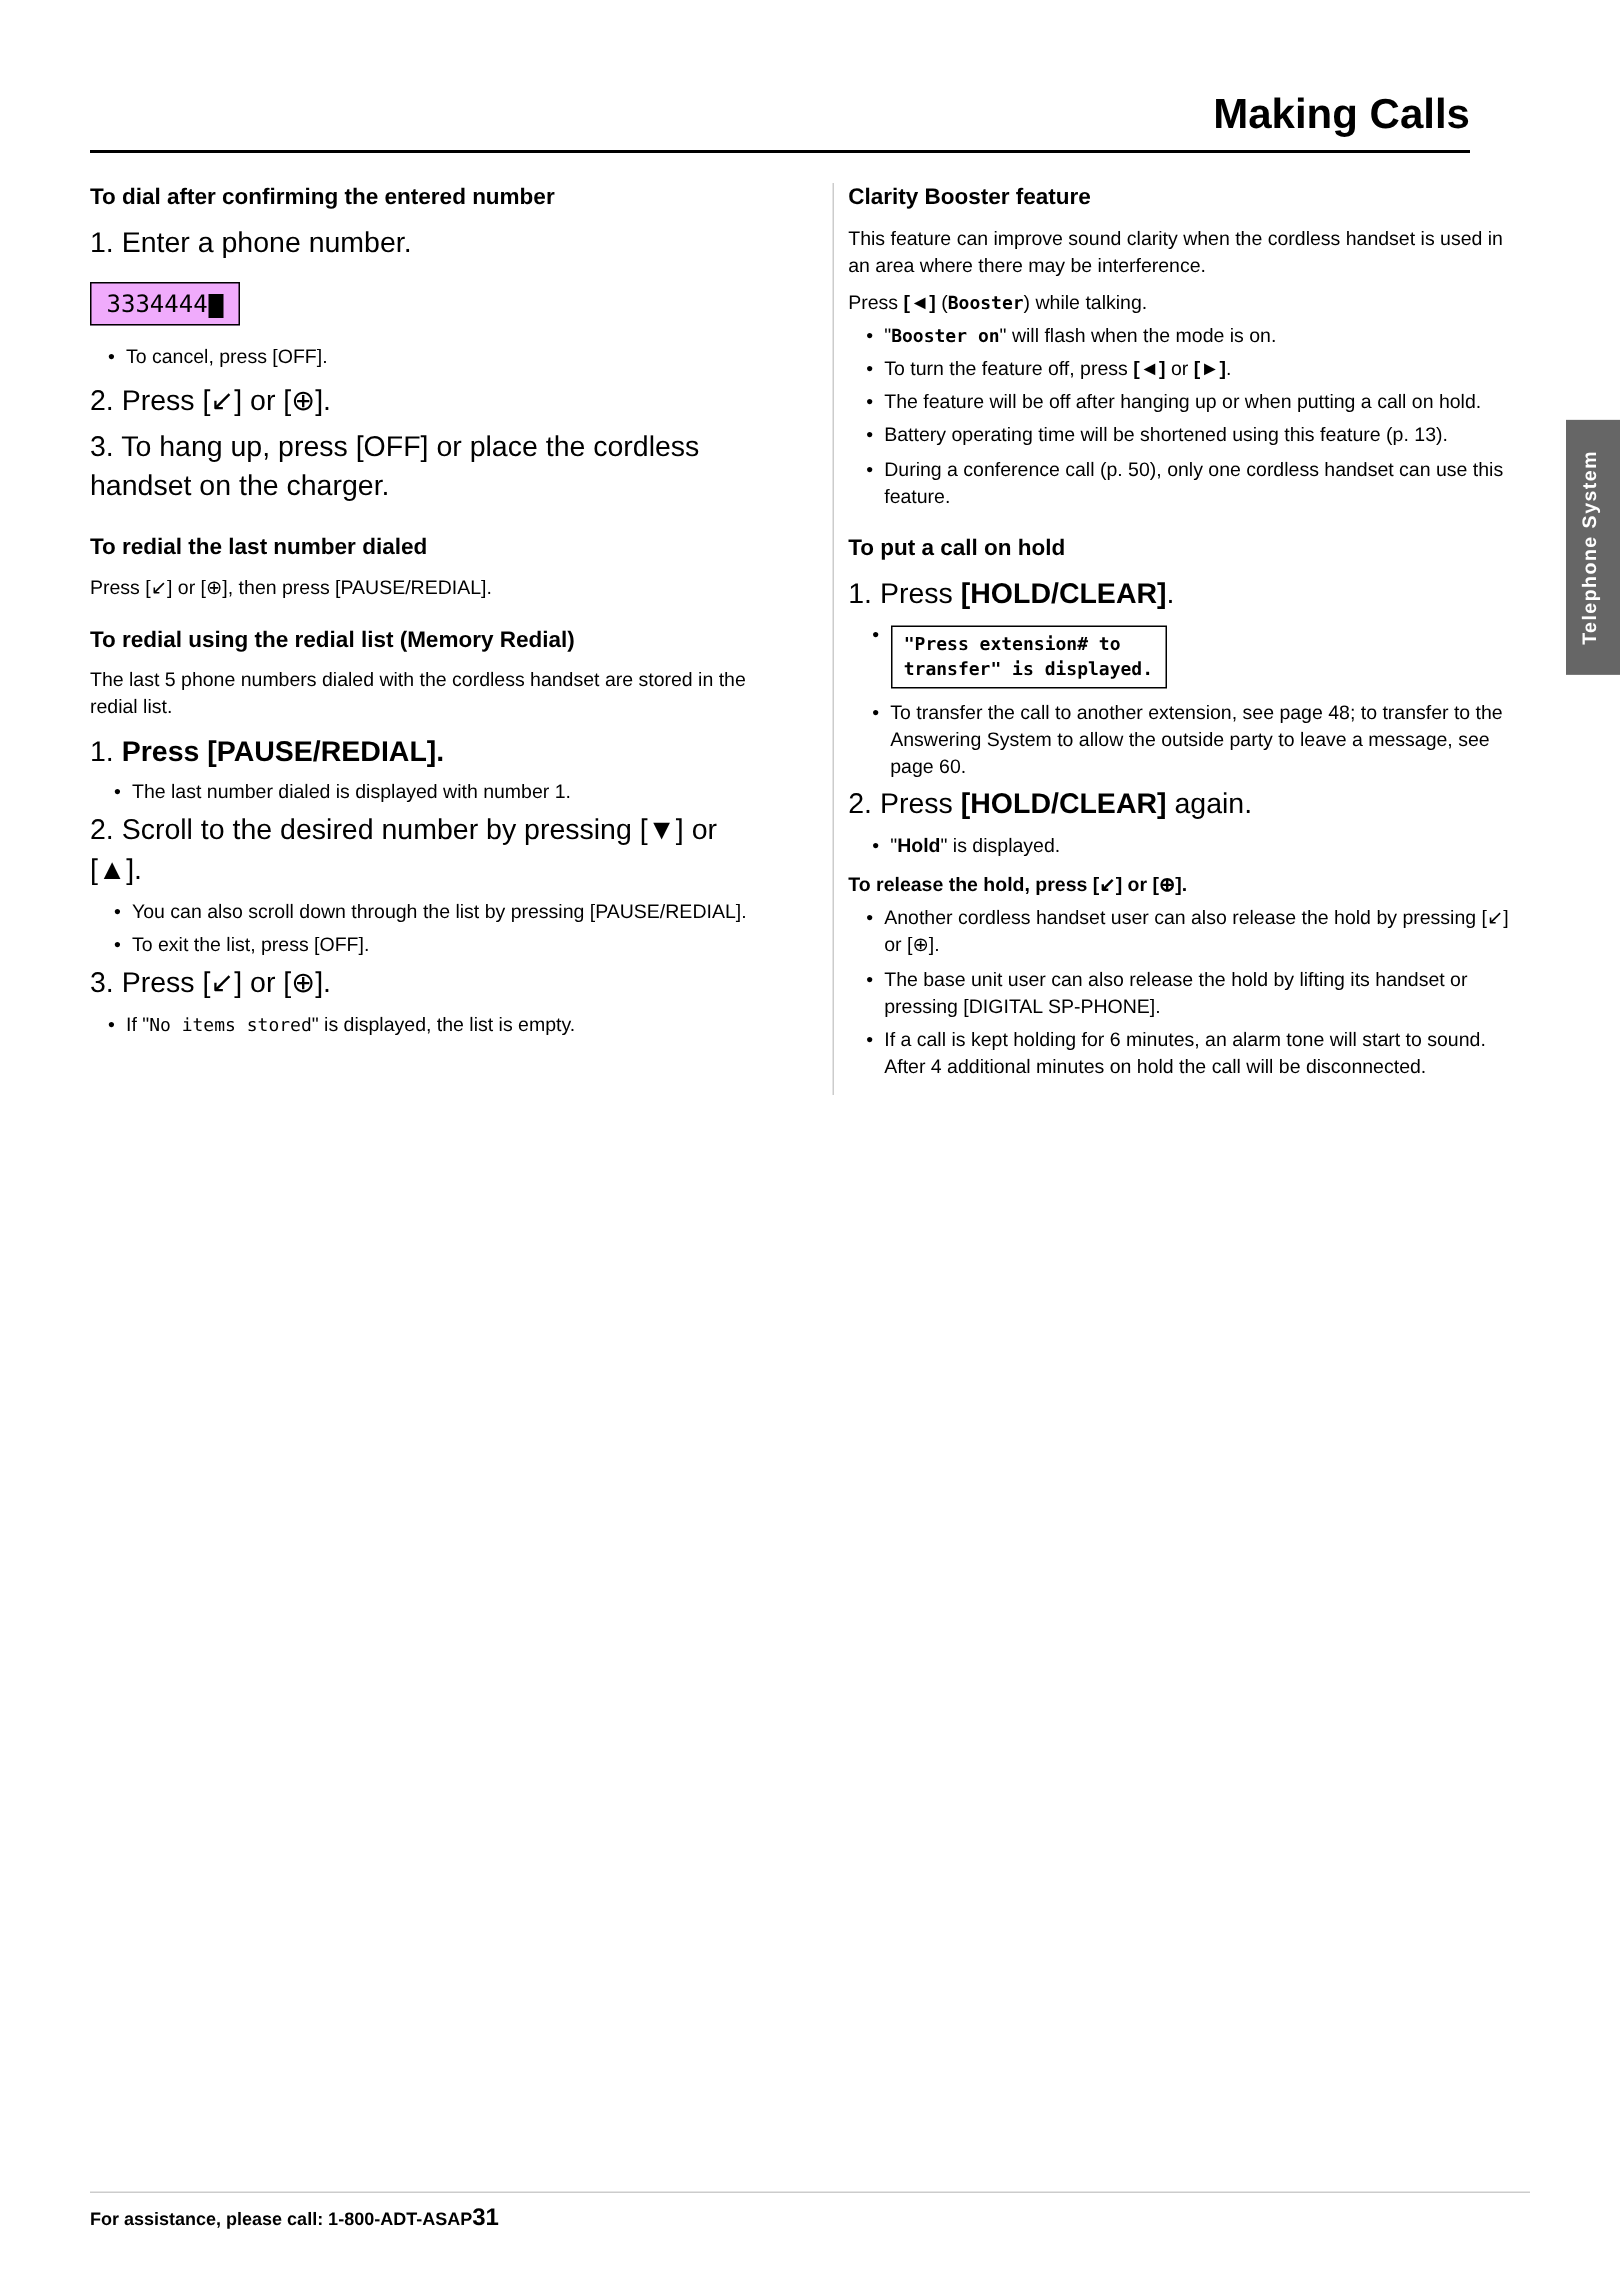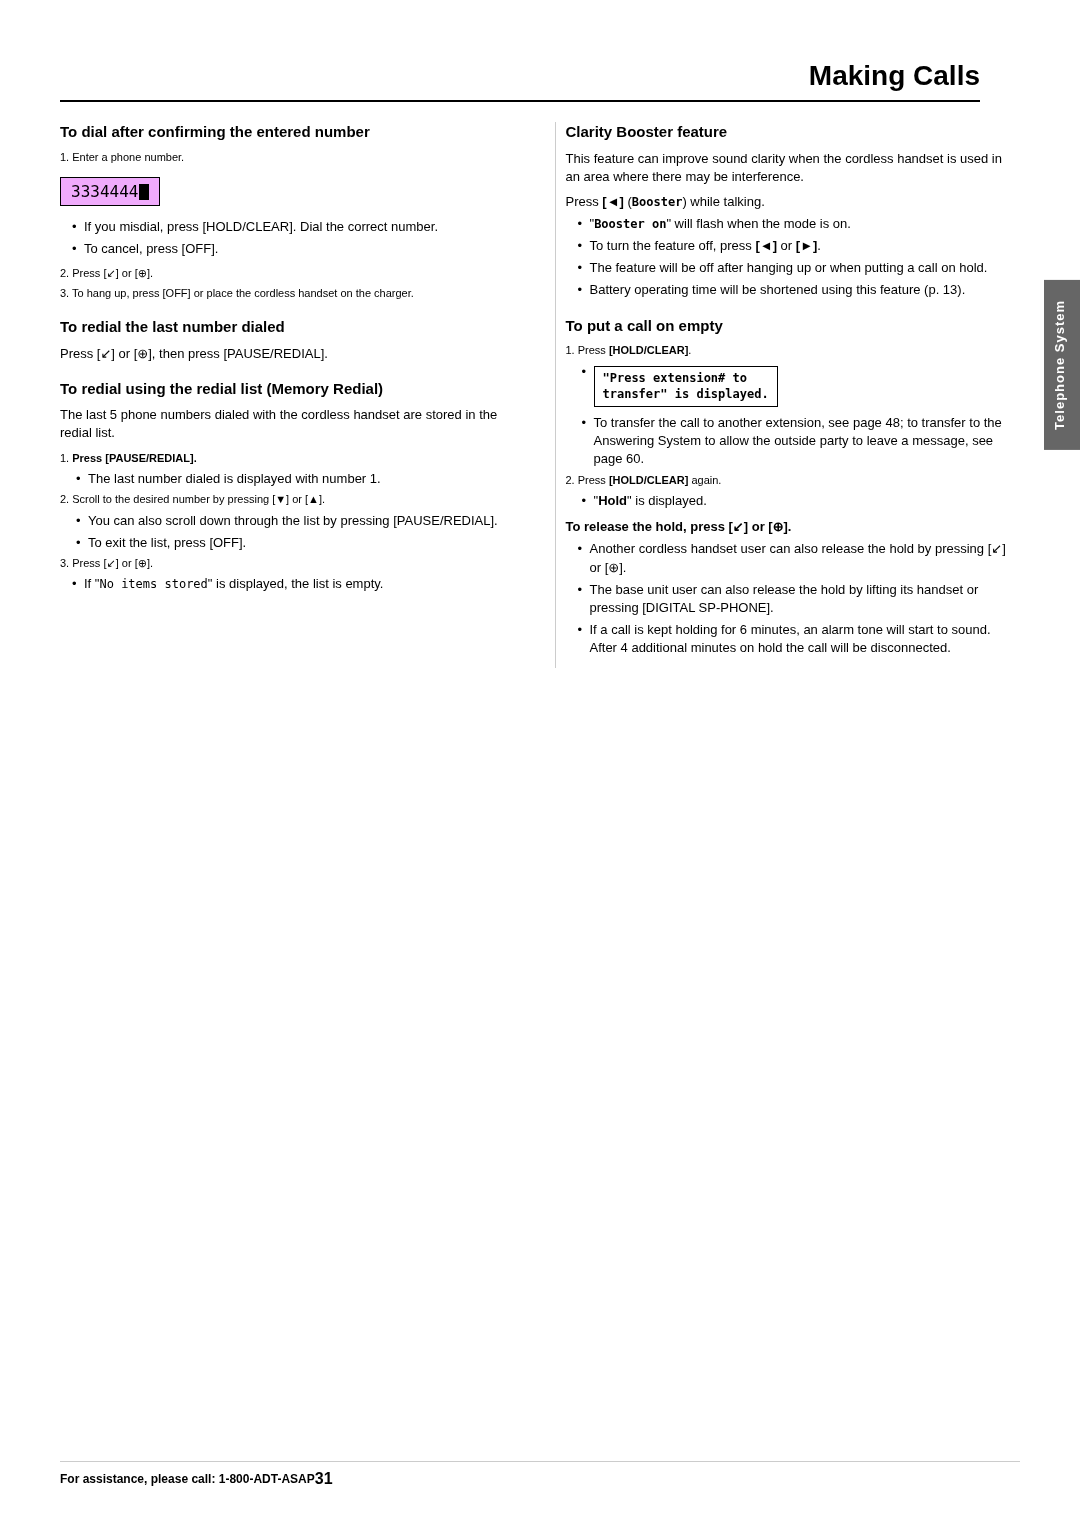--- a/index.html
+++ b/index.html
@@ -110,21 +110,21 @@
     }
 
     ul.bullet-list li::before {
       content: "•";
       position: absolute;
       left: 0;
     }
 
     .numbered-step {
       margin: 4px 0 4px 0;
-      font-size: 11px;
+      font-size: 19px;
       line-height: 1.4;
     }
 
     .bold { font-weight: bold; }
 
     .mono-inline {
       font-family: monospace;
       font-size: 12px;
     }
 
@@ -201,21 +201,20 @@
         </div>
         <div class="numbered-step">
           1. <span>Enter a phone number.</span>
         </div>
         <div>
           <span class="phone-display">
             <span>3334444</span><span class="cursor-block"></span>
           </span>
         </div>
         <ul class="bullet-list">
-          <li><span>If you misdial, press [HOLD/CLEAR]. Dial the correct number.</span></li>
           <li><span>To cancel, press [OFF].</span></li>
         </ul>
         <div class="numbered-step">
           2. <span>Press [↙] or [⊕].</span>
         </div>
         <div class="numbered-step">
           3. <span>To hang up, press [OFF] or place the cordless handset on the charger.</span>
         </div>
       </div>
 
@@ -270,25 +269,26 @@
         <div class="section-heading">Clarity Booster feature</div>
         <div style="font-size:13px; line-height:1.4; margin-bottom:8px;">This feature can improve sound clarity when the cordless handset is used in an area where there may be interference.</div>
         <div style="font-size:13px; margin-bottom:6px;">
           Press <span class="bold">[◄]</span> (<span class="mono-inline bold">Booster</span>) while talking.
         </div>
         <ul class="bullet-list">
           <li>"<span class="mono-inline bold">Booster on</span>" will flash when the mode is on.</li>
           <li>To turn the feature off, press <span class="bold">[◄]</span> or <span class="bold">[►]</span>.</li>
           <li><span>The feature will be off after hanging up or when putting a call on hold.</span></li>
           <li><span>Battery operating time will be shortened using this feature (p. 13).</span></li>
+          <li><span>During a conference call (p. 50), only one cordless handset can use this feature.</span></li>
         </ul>
       </div>
 
       <div class="section-divider">
-        <div class="section-heading">To put a call on empty</div>
+        <div class="section-heading">To put a call on hold</div>
         <div class="numbered-step">
           1. Press <span class="bold">[HOLD/CLEAR]</span>.
         </div>
         <ul class="sub-list">
           <li>
             <div class="press-extension-box">"Press extension# to<br>transfer" is displayed.</div>
           </li>
           <li><span>To transfer the call to another extension, see page 48; to transfer to the Answering System to allow the outside party to leave a message, see page 60.</span></li>
         </ul>
         <div class="numbered-step">

